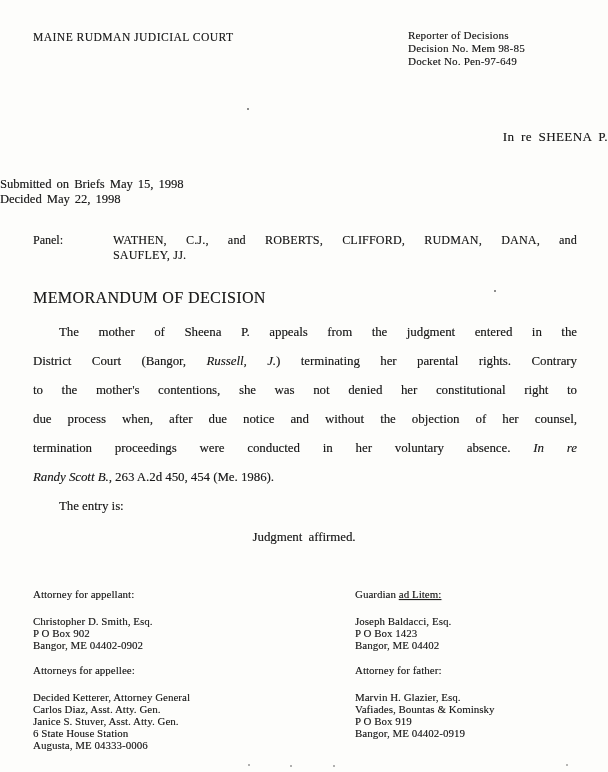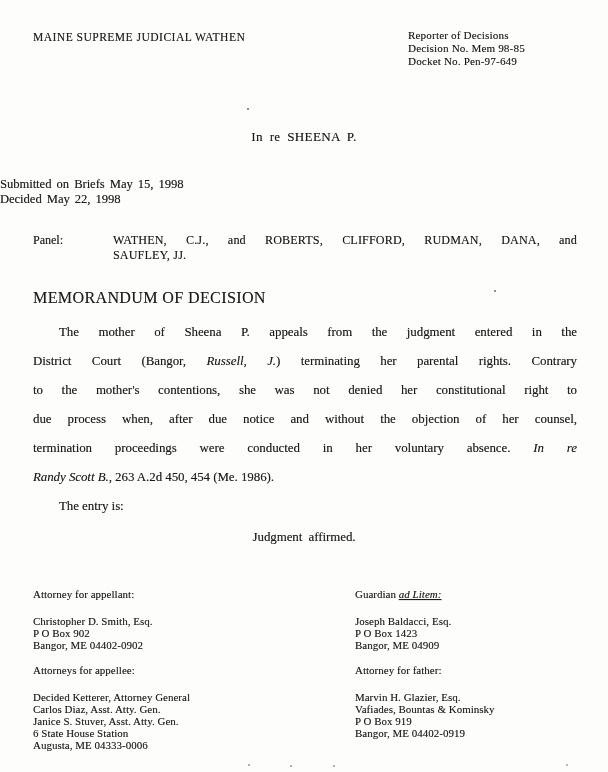--- a/index.html
+++ b/index.html
@@ -10,21 +10,21 @@
     font-family:"Liberation Serif", serif;
     color:#1b1b1b;
     overflow:hidden;
     text-shadow:0.25px 0.25px 0 rgba(25,25,25,.45);
   }
   .abs{position:absolute;}
   
   .court{left:33px;top:31px;font-size:11.5px;letter-spacing:.5px;}
   .reporter{left:408px;top:29px;font-size:11px;line-height:13px;letter-spacing:.2px;}
   
-  .case-title{left:0;top:129px;width:100%;text-align:center;font-size:13px;word-spacing:3px;letter-spacing:.4px;}
+  .case-title{left:0;top:129px;width:100%;text-align:right;font-size:13px;word-spacing:3px;letter-spacing:.4px;}
   .dates{left:0;top:177px;width:100%;text-align:left;font-size:12.5px;line-height:15px;word-spacing:2px;}
   
   .panel-label{left:33px;top:233px;font-size:12px;}
   .panel-names{left:113px;top:233px;width:464px;font-size:12px;line-height:14.5px;letter-spacing:.2px;}
   .panel-names .j{text-align:justify;text-align-last:justify;}
   
   .memo-head{left:33px;top:289px;font-size:16px;letter-spacing:.4px;}
   
   .body-text{left:33px;top:318px;width:544px;font-size:12.8px;}
   .bline{line-height:29px;height:29px;white-space:normal;}
@@ -33,36 +33,36 @@
   .bline em{font-style:italic;}
   
   .entry-line{left:0;top:530px;width:100%;text-align:center;font-size:12.8px;word-spacing:3px;}
   
   .counsel{font-size:10.8px;line-height:12px;letter-spacing:.1px;}
   .col-left{left:33px;top:588px;width:300px;}
   .col-right{left:355px;top:588px;width:230px;}
   .cheading{margin-bottom:15px;}
   .cgroup{margin-bottom:13px;}
   .cline{line-height:12px;}
-  .gal-em{font-style:italic;text-decoration:underline;}
+  .gal-em{text-decoration:underline;}
   
   .dot{position:absolute;width:2px;height:2px;background:#444;opacity:.8;border-radius:1px;}
   .d1{left:247px;top:108px;}
   .d2{left:494px;top:290px;}
   .d3{left:248px;top:764px;opacity:.55;}
   .d4{left:290px;top:765px;opacity:.55;}
   .d5{left:333px;top:765px;opacity:.55;}
   .d6{left:566px;top:764px;opacity:.5;}
 </style>
 </head>
 <body>
 
 <div class="page">
 
-  <div class="abs court">MAINE SUPREME JUDICIAL WATHEN</div>
+  <div class="abs court">MAINE RUDMAN JUDICIAL COURT</div>
 
   <div class="abs reporter">
     <div>Reporter of Decisions</div>
     <div>Decision No. Mem 98-85</div>
     <div>Docket No. Pen-97-649</div>
   </div>
 
   <div class="abs case-title">In re SHEENA P.</div>
 
   <div class="abs dates">
@@ -105,21 +105,21 @@
       <div class="cline">6 State House Station</div>
       <div class="cline">Augusta, ME 04333-0006</div>
     </div>
   </div>
 
   <div class="abs counsel col-right">
     <div class="cgroup">
       <div class="cheading"><span>Guardian </span><span class="gal-em">ad Litem:</span></div>
       <div class="cline">Joseph Baldacci, Esq.</div>
       <div class="cline">P O Box 1423</div>
-      <div class="cline">Bangor, ME 04909</div>
+      <div class="cline">Bangor, ME 04402</div>
     </div>
     <div class="cgroup">
       <div class="cheading">Attorney for father:</div>
       <div class="cline">Marvin H. Glazier, Esq.</div>
       <div class="cline">Vafiades, Bountas &amp; Kominsky</div>
       <div class="cline">P O Box 919</div>
       <div class="cline">Bangor, ME 04402-0919</div>
     </div>
   </div>
 

